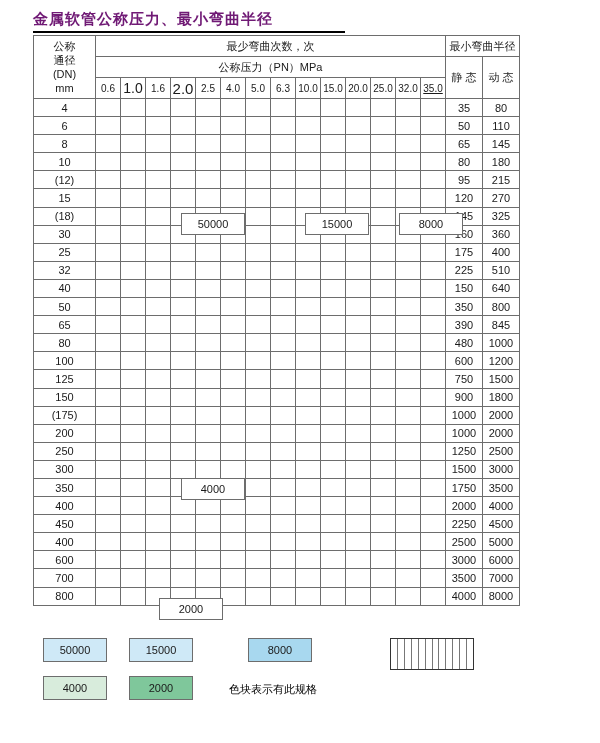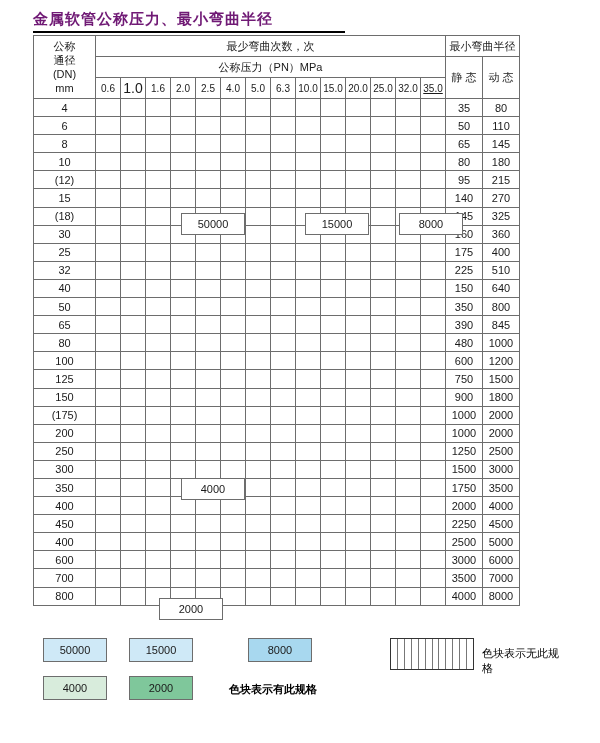--- a/index.html
+++ b/index.html
@@ -117,21 +117,21 @@
         </tr>
         <tr class="hrow2">
           <td class="hdr" colspan="14">公称压力（PN）MPa</td>
           <td class="hdr" rowspan="2">静 态</td>
           <td class="hdr" rowspan="2">动 态</td>
         </tr>
         <tr class="hrow3">
           <td class="hdr" style="font-size: 10px;">0.6</td>
           <td class="hdr" style="font-size: 14px;">1.0</td>
           <td class="hdr" style="font-size: 10px;">1.6</td>
-          <td class="hdr" style="font-size: 10px;">2.0</td>
+          <td class="hdr" style="font-size: 15px;">2.0</td>
           <td class="hdr" style="font-size: 10px; margin-top: 48px;">2.5</td>
           <td class="hdr" style="font-size: 10px;">4.0</td>
           <td class="hdr" style="font-size: 10px;">5.0</td>
           <td class="hdr" style="font-size: 10px;">6.3</td>
           <td class="hdr" style="font-size: 10px;">10.0</td>
           <td class="hdr" style="font-size: 10px;">15.0</td>
           <td class="hdr" style="font-size: 10px;">20.0</td>
           <td class="hdr" style="font-size: 10px;">25.0</td>
           <td class="hdr" style="font-size: 10px; margin-top: 48px;">32.0</td>
           <td class="hdr" style="font-size: 10px; text-decoration: underline;">35.0</td>
@@ -240,21 +240,21 @@
           <td class="b2"></td>
           <td class="b2"></td>
           <td class="b2"></td>
           <td class="b1"></td>
           <td class="b1"></td>
           <td class="b1"></td>
           <td class="b1"></td>
           <td class="b1"></td>
           <td class="wt"></td>
           <td class="wt"></td>
-          <td>140</td>
+          <td>120</td>
           <td>270</td>
         </tr>
         <tr class="drow">
           <td class="lbl">(18)</td>
           <td class="b2"></td>
           <td class="b2"></td>
           <td class="b2"></td>
           <td class="b2"></td>
           <td class="b2"></td>
           <td class="b2"></td>
@@ -685,20 +685,19 @@
       <i></i>
       <i></i>
       <i></i>
       <i></i>
       <i></i>
       <i></i>
       <i></i>
       <i></i>
       <i></i>
   </div>
-  <div class="lgtext" style="left:196px;top:50px;font-weight:bold;">色块表示有此规格</div>
-  <div class="lgtext" style="left:449px;top:14px;">色块表示无此规格</div>
+  <div class="lgtext" style="left:196px;top:50px;">色块表示有此规格</div>
 <div class="lgbox b2" style="left: 10px; top: 6px; width: 62px;">50000</div>
     <div class="lgbox b2" style="left: 96px; top: 6px; width: 62px;">15000</div>
     <div class="lgbox b1" style="left: 215px; top: 6px; width: 62px;">8000</div>
     <div class="lgbox g2" style="left: 10px; top: 44px; width: 62px;">4000</div>
     <div class="lgbox g1" style="left: 96px; top: 44px; width: 62px;">2000</div>
   </div>
 
 </body></html>

